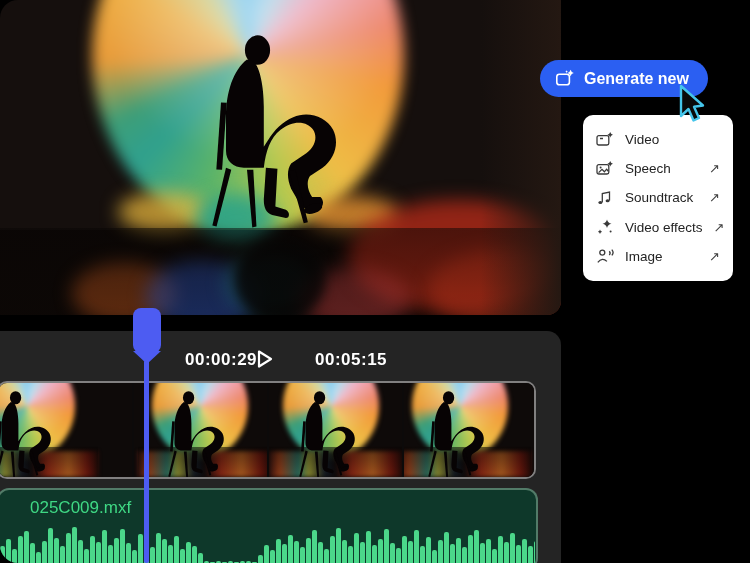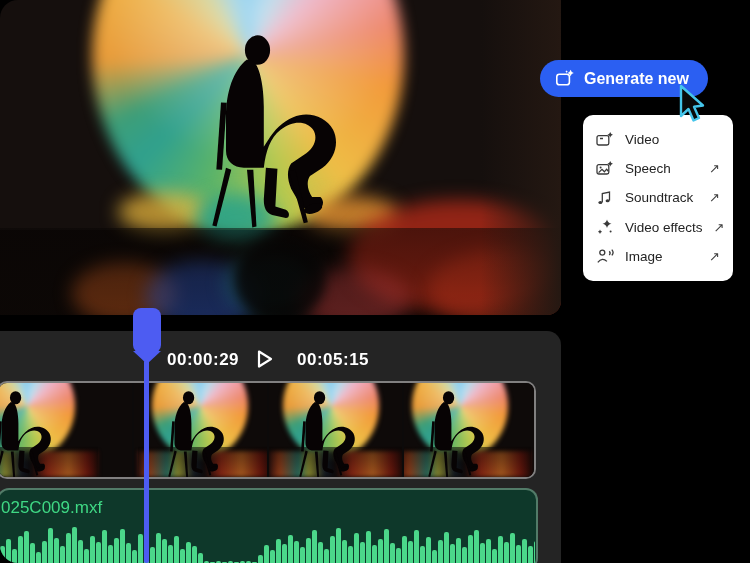--- a/index.html
+++ b/index.html
@@ -67,21 +67,21 @@
   .mi-icon svg { width:18px; height:18px; }
   .mi-label { white-space:nowrap; }
   .mi-ext { margin-left:auto; font-size:13px; color:#404040;
     font-family:"DejaVu Sans", sans-serif; }
 
   
   .timeline-panel {
     position:absolute; left:0; top:331px; width:561px; height:232px;
     background:#242424; border-radius:0 14px 0 0; overflow:hidden;
   }
-  .tc { position:absolute; color:#fff; font-size:17px; font-weight:700; letter-spacing:.5px; }
+  .tc { position:absolute; color:#fff; font-size:17px; font-weight:700; letter-spacing:.5px;margin-left:18px; }
   .tc-current  { left:167px; top:350px; }
   .tc-duration { left:297px; top:350px; }
   .play-btn { position:absolute; left:251px; top:346px; width:26px; height:26px;
     background:none; border:none; cursor:pointer; padding:0; }
   .play-btn svg { width:26px; height:26px; display:block; }
 
   .video-strip {
     position:absolute; left:-3px; top:381px; width:539px; height:98px;
     border:2px solid rgba(225,225,225,.55); border-radius:10px;
     background:#0c0a0a; display:flex; gap:2px; overflow:hidden; z-index:2;
@@ -289,21 +289,21 @@
           <div class="mini-floor"></div>
           <div class="mini-shade"></div>
           <svg class="mini-person" viewBox="0 0 140 190">
             <use href="#sil"></use>
           </svg>
         </div>
       </div>
     </div>
 
   <div class="audio-clip" style="background: rgb(14, 56, 42);">
-    <div class="audio-label" style="color: rgb(63, 216, 132);">025C009.mxf</div>
+    <div class="audio-label" style="color: rgb(63, 216, 132); padding-left: 29px;">025C009.mxf</div>
     <div class="waveform" id="waveform">
         <div class="wf-bar" style="height: 17px; background: rgb(75, 215, 138);"></div>
         <div class="wf-bar" style="height: 24px; background: rgb(75, 215, 138);"></div>
         <div class="wf-bar" style="height: 14px; background: rgb(75, 215, 138);"></div>
         <div class="wf-bar" style="height: 27px; background: rgb(75, 215, 138);"></div>
         <div class="wf-bar" style="height: 32px; background: rgb(75, 215, 138);"></div>
         <div class="wf-bar" style="height: 20px; background: rgb(75, 215, 138);"></div>
         <div class="wf-bar" style="height: 11px; background: rgb(75, 215, 138);"></div>
         <div class="wf-bar" style="height: 22px; background: rgb(75, 215, 138);"></div>
         <div class="wf-bar" style="height: 35px; background: rgb(75, 215, 138);"></div>

